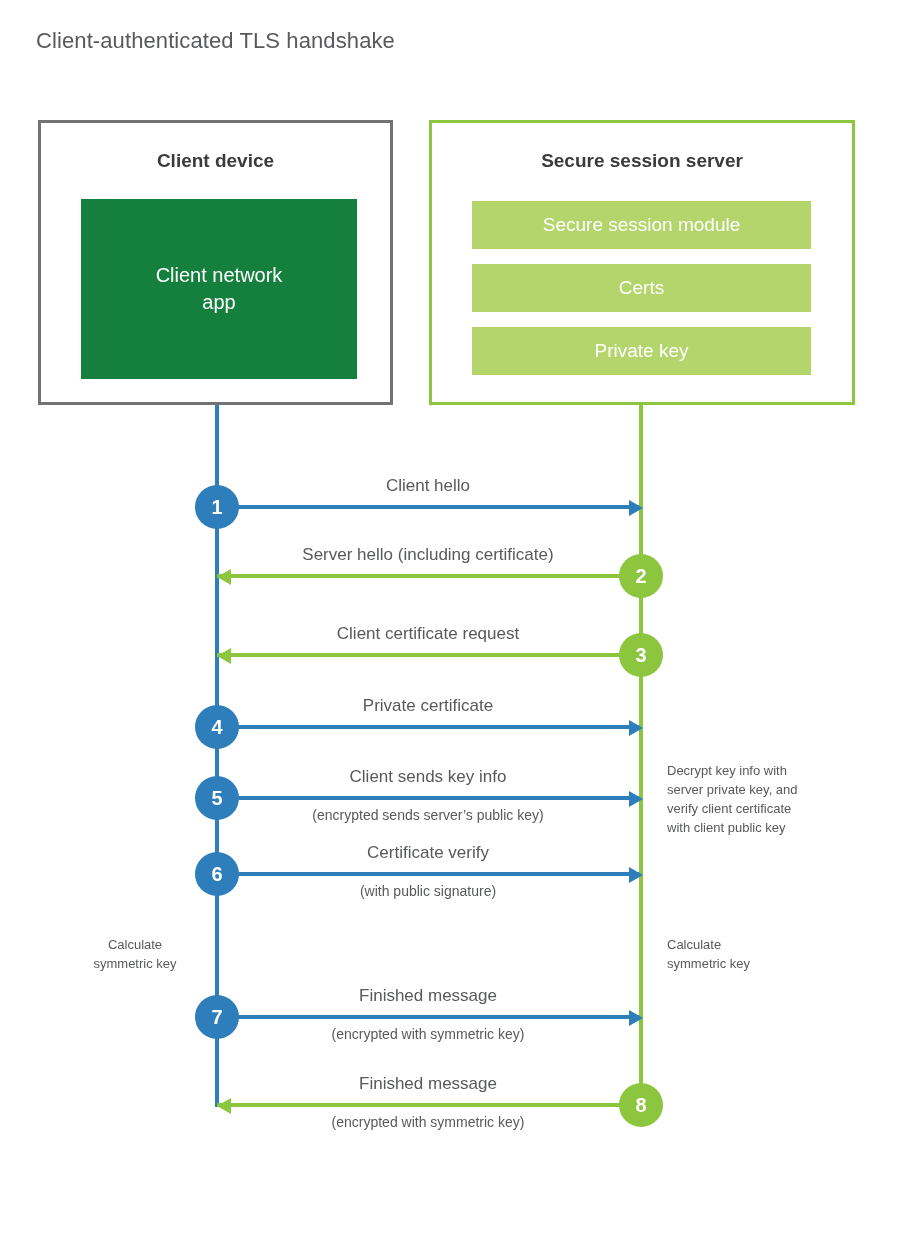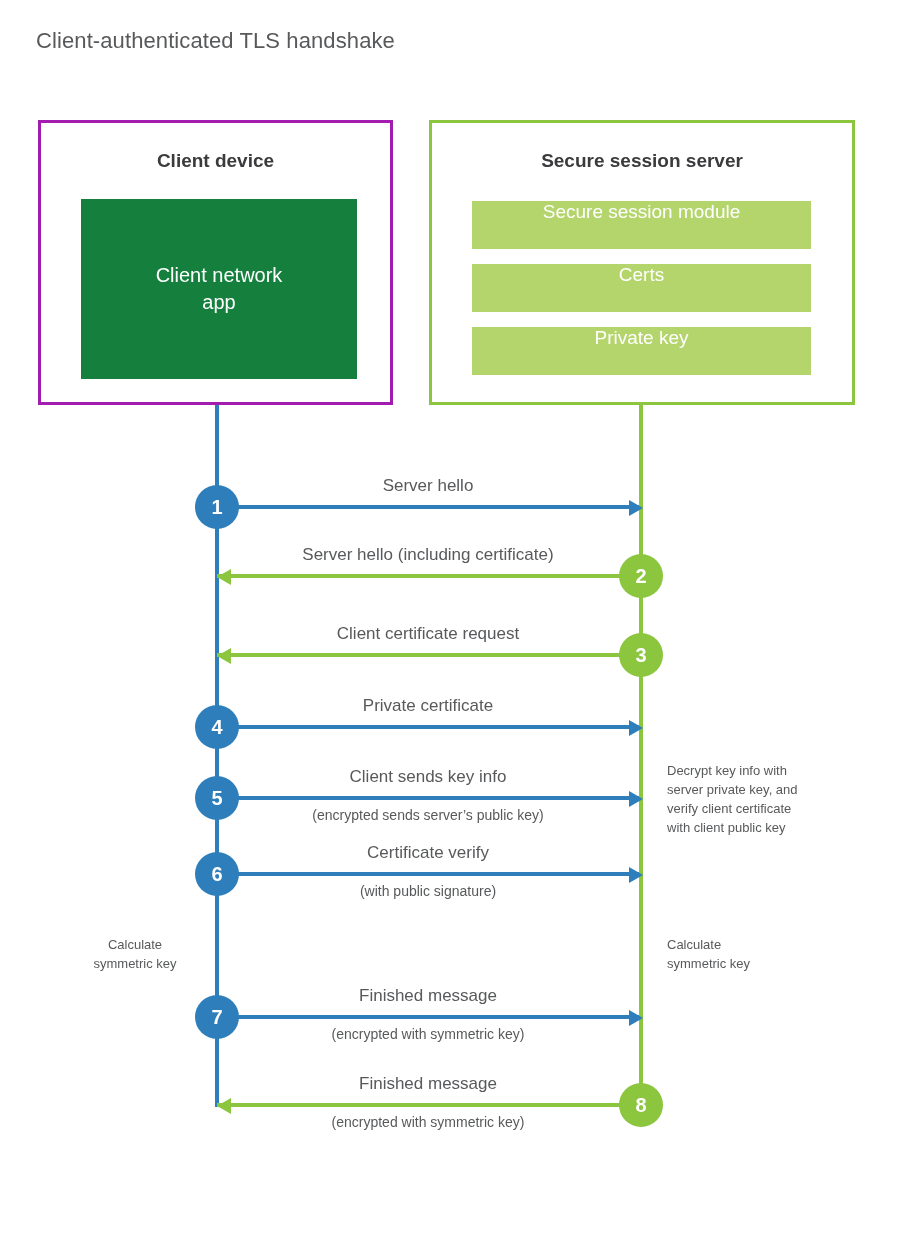--- a/index.html
+++ b/index.html
@@ -36,21 +36,21 @@
   
   .party-box {
     position: absolute;
     background: #ffffff;
   }
   .party-box.client {
     left: 38px;
     top: 120px;
     width: 355px;
     height: 285px;
-    border: 3px solid #a21caf;
+    border: 3px solid #737373;
   }
   .party-box.server {
     left: 429px;
     top: 120px;
     width: 426px;
     height: 285px;
     border: 3px solid #8cc63e;
   }
   .party-title {
     position: absolute;
@@ -84,20 +84,21 @@
   }
 
   
   .server-bar {
     position: absolute;
     left: 40px;
     width: 339px;
     height: 48px;
     background: #b4d56c;
     display: flex;
+    align-items: center;
     justify-content: center;
   }
   .server-bar.b0 { top: 78px; }
   .server-bar.b1 { top: 141px; }
   .server-bar.b2 { top: 204px; }
   .server-bar-label {
     font-size: 19px;
     color: #ffffff;
     text-align: center;
   }
@@ -267,21 +268,21 @@
   </div>
 
   <div class="lifeline client-line"></div>
   <div class="lifeline server-line"></div>
 
   <div id="steps-layer">
       <div class="step" style="top: 507px;">
         <div class="arrow-line to-server"></div>
         <div class="arrow-head right"></div>
         <div class="step-circle at-client">1</div>
-        <div class="step-label">Server hello</div>
+        <div class="step-label">Client hello</div>
       </div>
       <div class="step" style="top: 576px;">
         <div class="arrow-line to-client"></div>
         <div class="arrow-head left"></div>
         <div class="step-circle at-server">2</div>
         <div class="step-label">Server hello (including certificate)</div>
       </div>
       <div class="step" style="top: 655px;">
         <div class="arrow-line to-client"></div>
         <div class="arrow-head left"></div>

